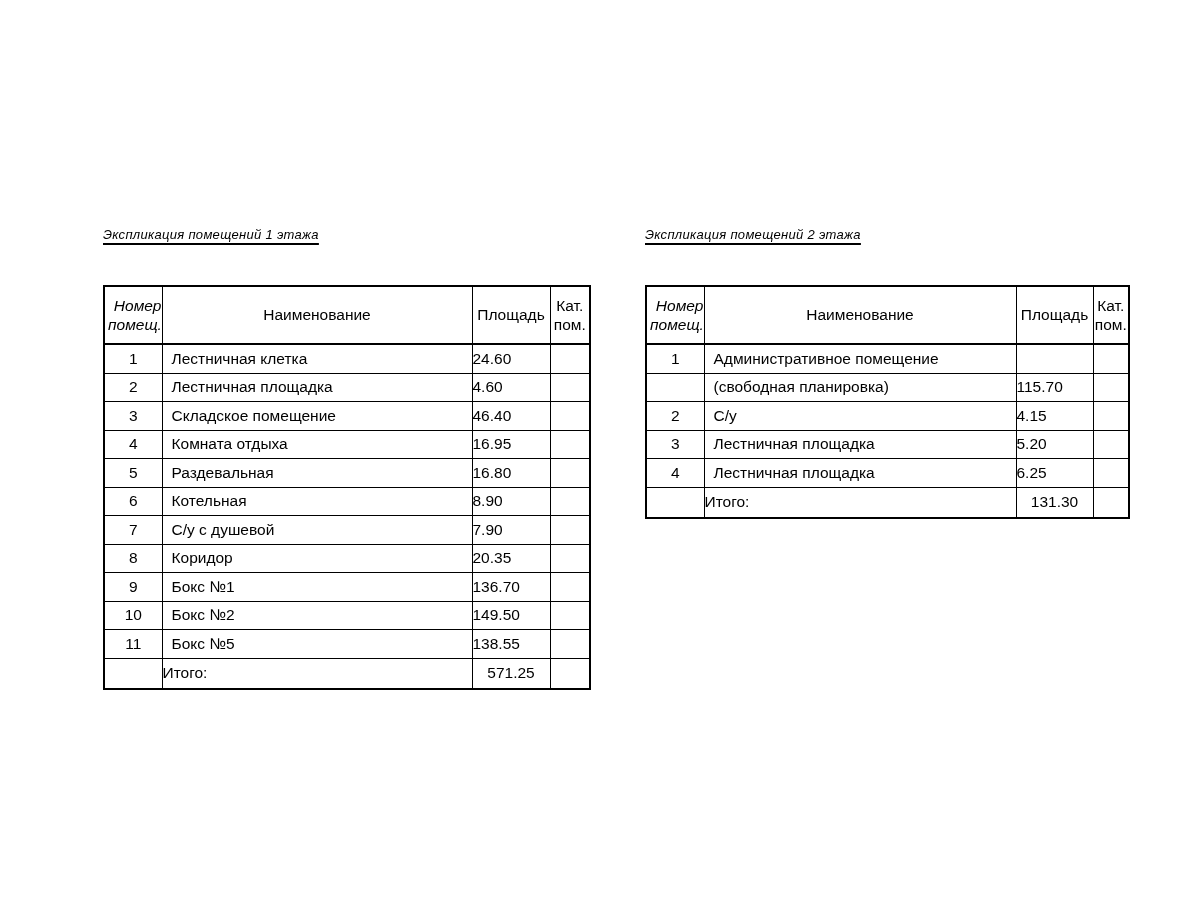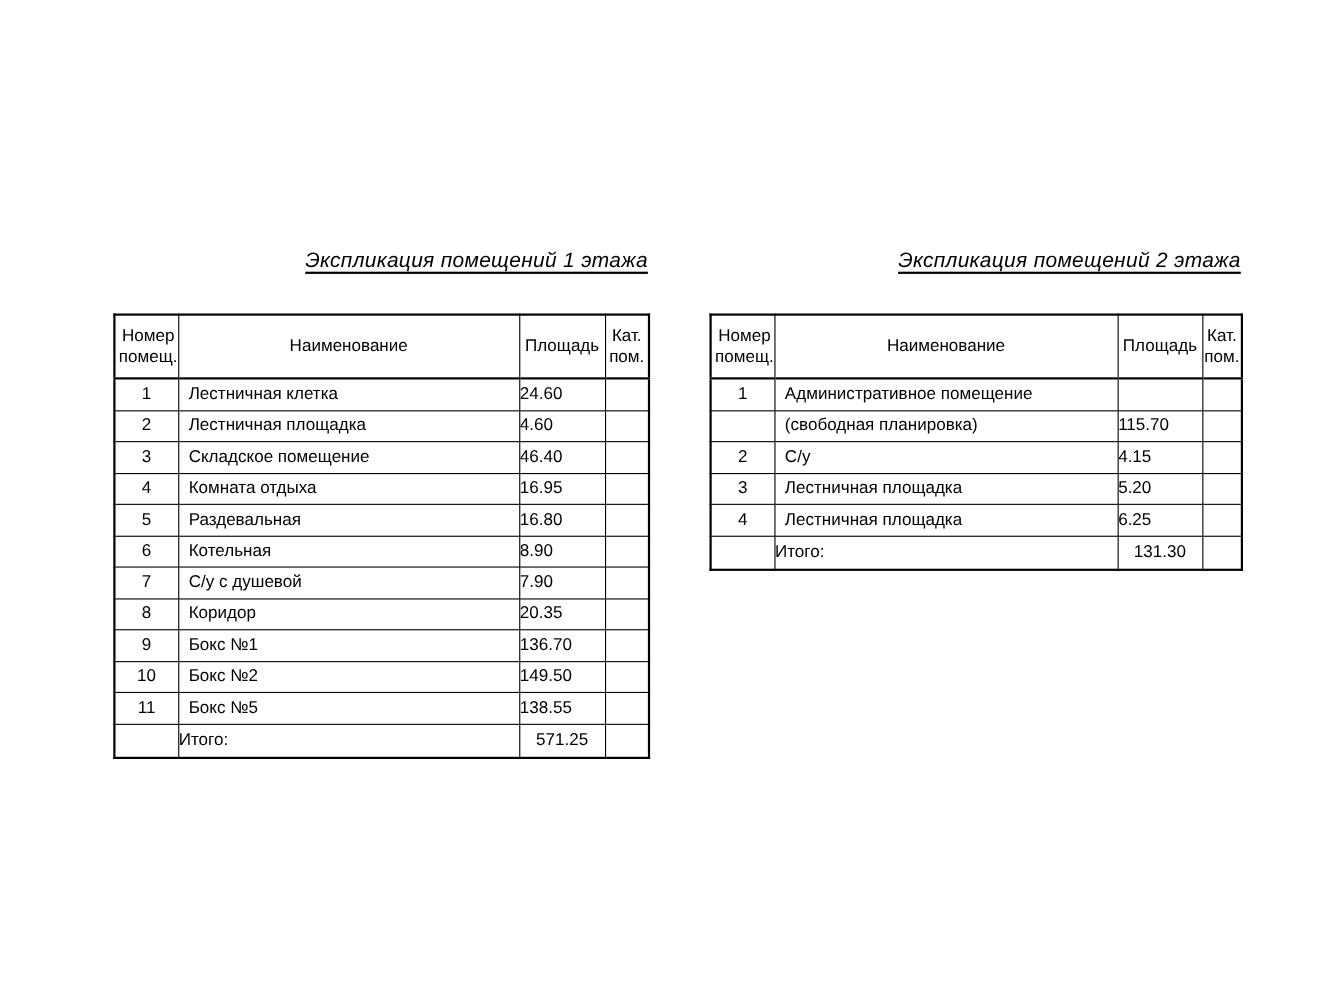--- a/index.html
+++ b/index.html
@@ -11,23 +11,23 @@
     width: 1200px;
     height: 900px;
     position: relative;
     overflow: hidden;
     font-family: "Liberation Sans", "DejaVu Sans", sans-serif;
     color: #000000;
   }
   .table-title {
     position: absolute;
     top: 227px;
-    text-align: right;
+    text-align: left;
     font-style: italic;
-    font-size: 19px;
+    font-size: 13px;
     letter-spacing: 0.3px;
     text-decoration: underline;
     text-underline-offset: 4px;
     text-decoration-thickness: 1.5px;
     white-space: nowrap;
   }
   #title-1 { left: 103px; width: 486px; }
   #title-2 { left: 645px; width: 483px; }
 
   .expl-table {
@@ -50,21 +50,21 @@
   }
   .expl-table thead th {
     border-bottom: 2px solid #000;
     height: 56px;
     font-weight: 400;
     text-align: center;
     vertical-align: middle;
     white-space: pre-line;
     line-height: 1.25;
   }
-  .expl-table thead th.h-num { text-align: center; padding-left: 3px; }
+  .expl-table thead th.h-num { text-align: right; padding-left: 3px; font-style: italic; }
   .expl-table tbody td,
   .expl-table tfoot td {
     height: 27.5px;
     vertical-align: middle;
   }
   .expl-table tfoot td { height: 29px; }
   .col-num  { text-align: center; }
   .col-name { text-align: left; padding-left: 9px !important; margin-left: 35px; }
   .col-area { text-align: left; }
   .col-cat  { text-align: center; }

